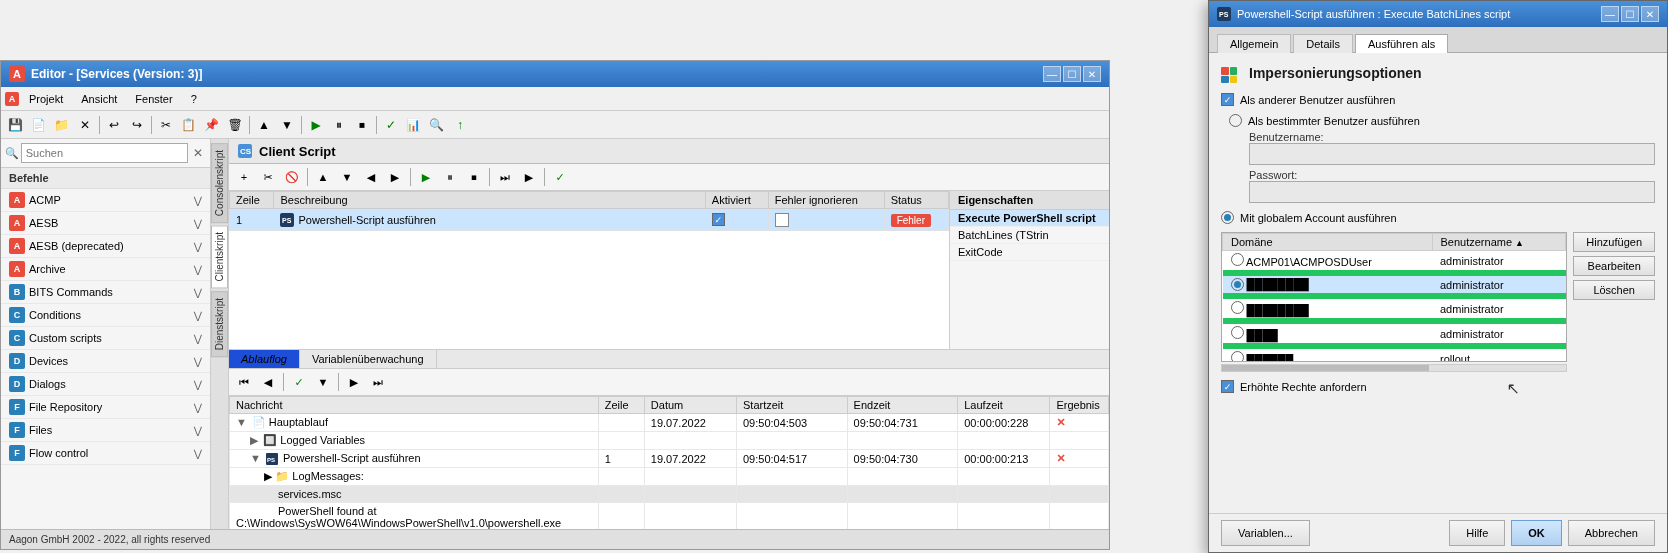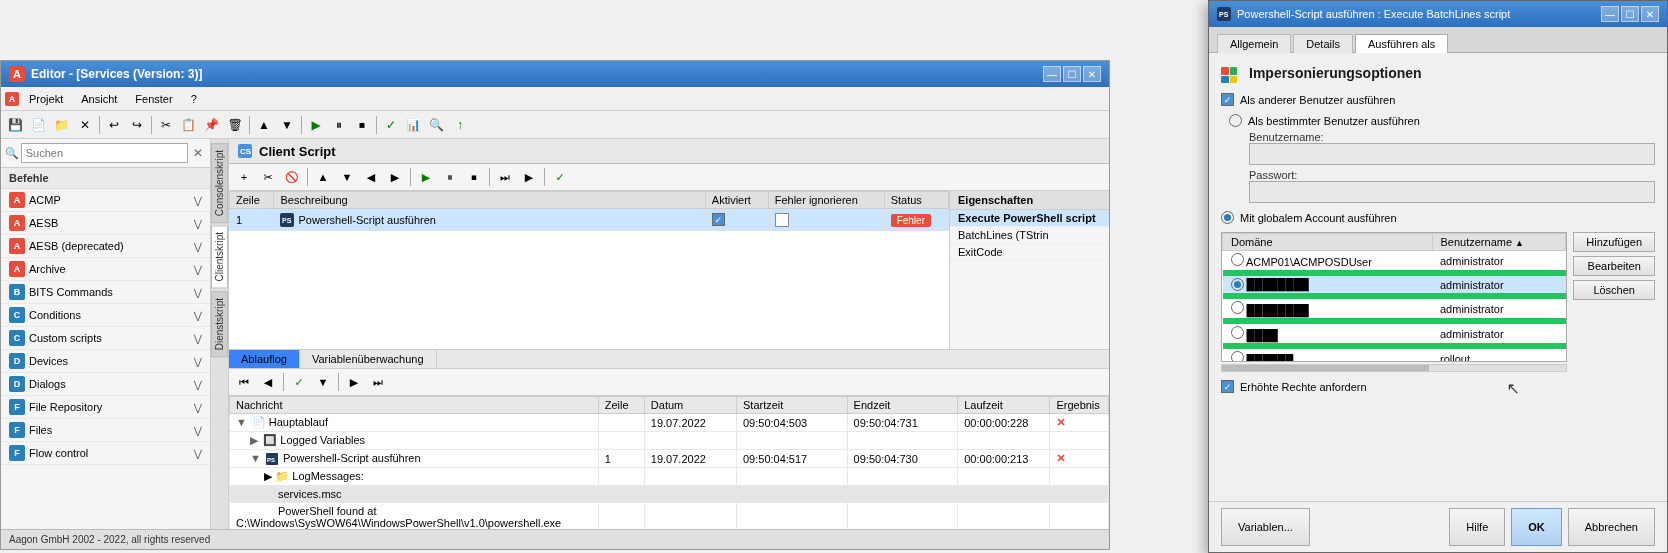--- a/index.html
+++ b/index.html
@@ -307,21 +307,21 @@
       display: flex;
       background: #e8e8e8;
       border-bottom: 1px solid #ccc;
     }
     .bottom-tab {
       padding: 3px 12px;
       cursor: pointer;
       font-size: 11px;
       border-right: 1px solid #ccc;
     }
-    .bottom-tab.active { background: #3b82f6; }
+    .bottom-tab.active { background: #1d4ed8; font-style: italic; }
     .bottom-toolbar {
       display: flex;
       gap: 2px;
       padding: 2px 4px;
       background: #f5f5f5;
       border-bottom: 1px solid #ccc;
       align-items: center;
     }
     .bottom-table {
       flex: 1;
@@ -541,21 +541,21 @@
     }
     .dialog-footer {
       border-top: 1px solid #ccc;
       padding: 6px 12px;
       display: flex;
       align-items: center;
       gap: 6px;
       background: #f0f0f0;
     }
     .dialog-footer-btn {
-      padding: 12px 16px;
+      padding: 6px 16px;
       border: 1px solid #aaa;
       background: linear-gradient(180deg, #f5f5f5 0%, #e0e0e0 100%);
       cursor: pointer;
       font-size: 11px;
     }
     .dialog-footer-btn.primary {
       background: linear-gradient(180deg, #d0e8ff 0%, #b0d0f0 100%);
       border-color: #6a9fd8;
       font-weight: bold;
     }

